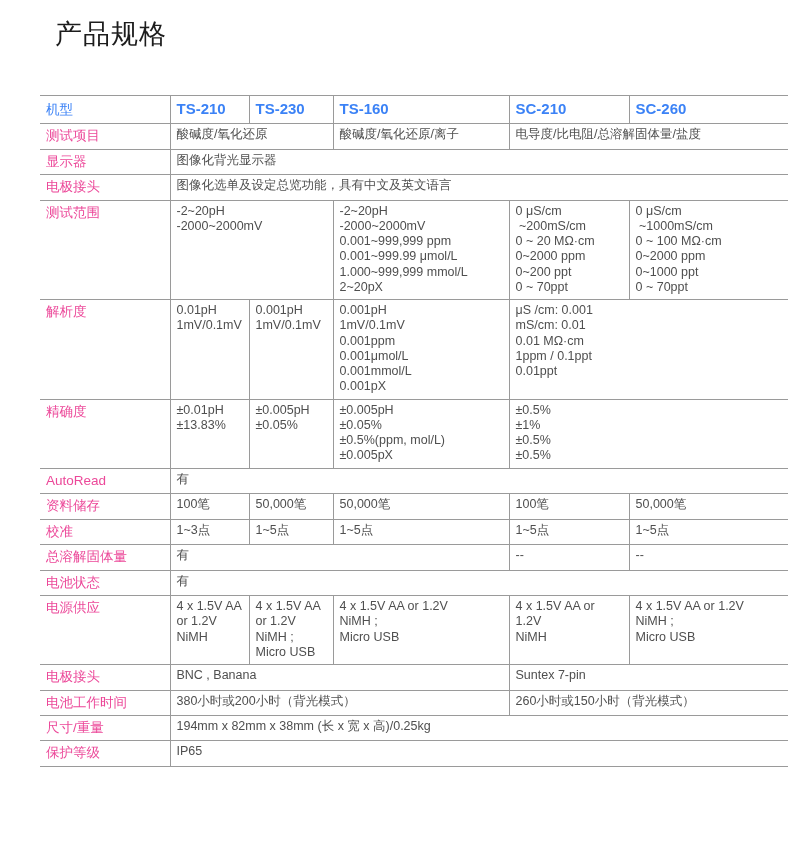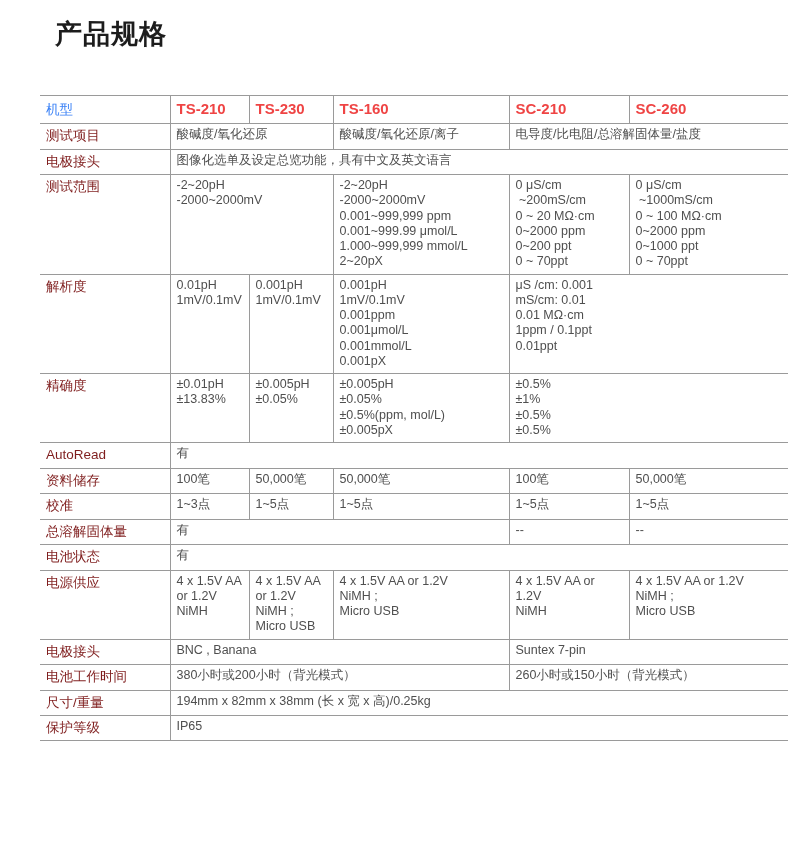--- a/index.html
+++ b/index.html
@@ -5,21 +5,21 @@
   * { box-sizing: border-box; margin: 0; padding: 0; }
   html, body {
     width: 790px; height: 862px;
     background: #ffffff;
     font-family: "Liberation Sans", "DejaVu Sans", sans-serif;
     overflow: hidden;
   }
   .page-title {
     margin: 16px 0 0 55px;
     font-size: 27px;
-    font-weight: bold;
+    font-weight: normal;
     color: #1c1c1c;
     letter-spacing: 1px;
   }
   table.spec-table {
     border-collapse: collapse;
     table-layout: fixed;
     width: 748px;
     margin: 43px 0 0 40px;
   }
   table.spec-table th,
@@ -33,28 +33,28 @@
     color: #4f4f4f;
     font-weight: normal;
     white-space: pre-wrap;
     word-wrap: break-word;
   }
   
   table.spec-table tr > *:first-child { border-left: 0; }
   table.spec-table tr > *:last-child  { border-right: 0; }
   table.spec-table th.model-cell {
     font-weight: bold;
-    color: #ef4444;
+    color: #3b82f6;
     font-size: 15px;
     padding-top: 4px;
     padding-bottom: 5px;
   }
   table.spec-table td.row-label-cell {
     font-size: 13.5px;
-    color: #7f1d1d;
+    color: #ec4899;
     padding-top: 4px;
   }
   table.spec-table td.header-label-cell {
     font-size: 13.5px;
     color: #3b82f6;
     padding-top: 6px;
   }
 </style>
 </head>
 <body>
@@ -79,20 +79,24 @@
         <th class="model-cell">SC-210</th>
         <th class="model-cell">SC-260</th>
       </tr>
     </thead>
   <tbody>
       <tr>
         <td class="row-label-cell">测试项目</td>
         <td colspan="2">酸碱度/氧化还原</td>
         <td>酸碱度/氧化还原/离子</td>
         <td colspan="2">电导度/比电阻/总溶解固体量/盐度</td>
+      </tr>
+      <tr>
+        <td class="row-label-cell">显示器</td>
+        <td colspan="5">图像化背光显示器</td>
       </tr>
       <tr>
         <td class="row-label-cell">电极接头</td>
         <td colspan="5">图像化选单及设定总览功能，具有中文及英文语言</td>
       </tr>
       <tr>
         <td class="row-label-cell">测试范围</td>
         <td colspan="2">-2~20pH
 -2000~2000mV</td>
         <td>-2~20pH

